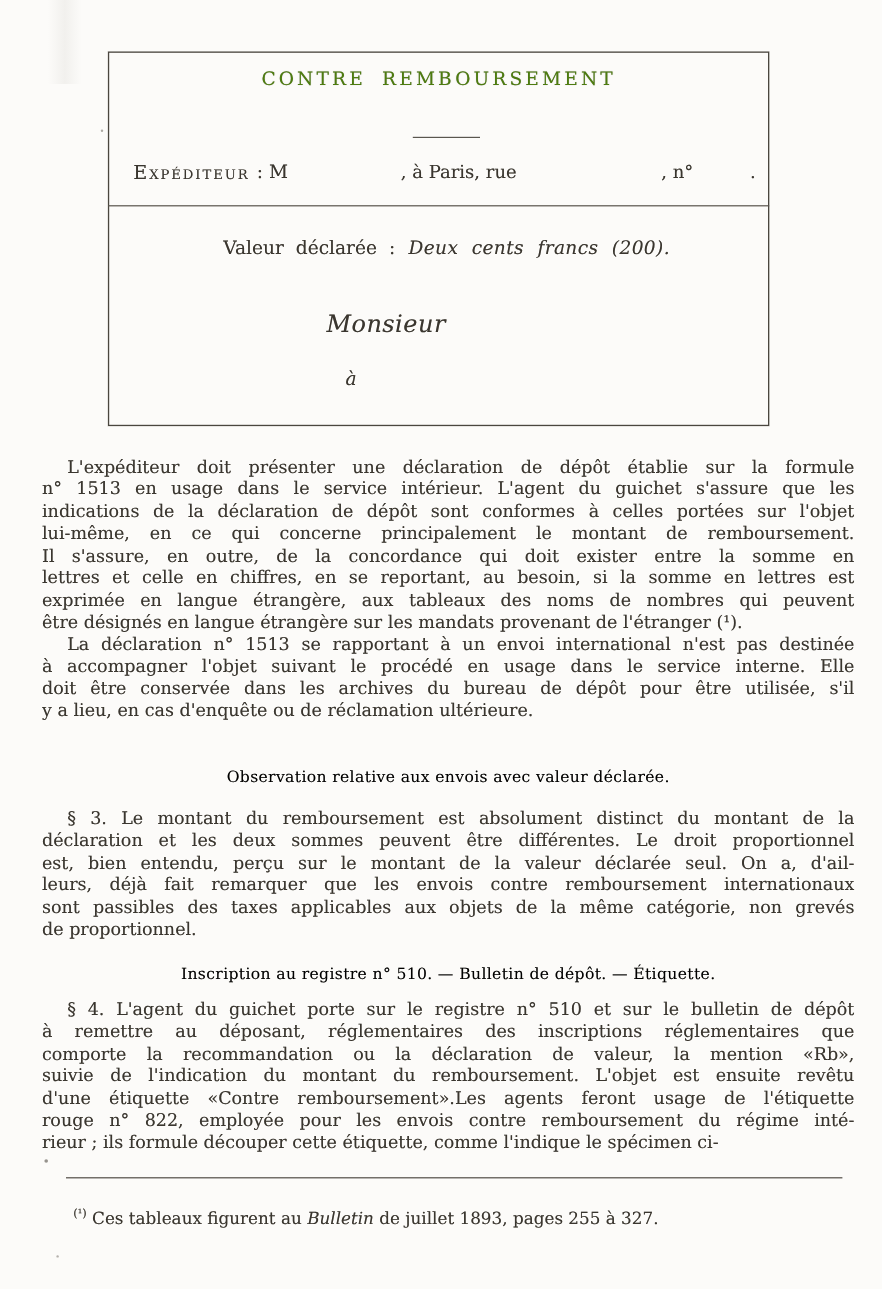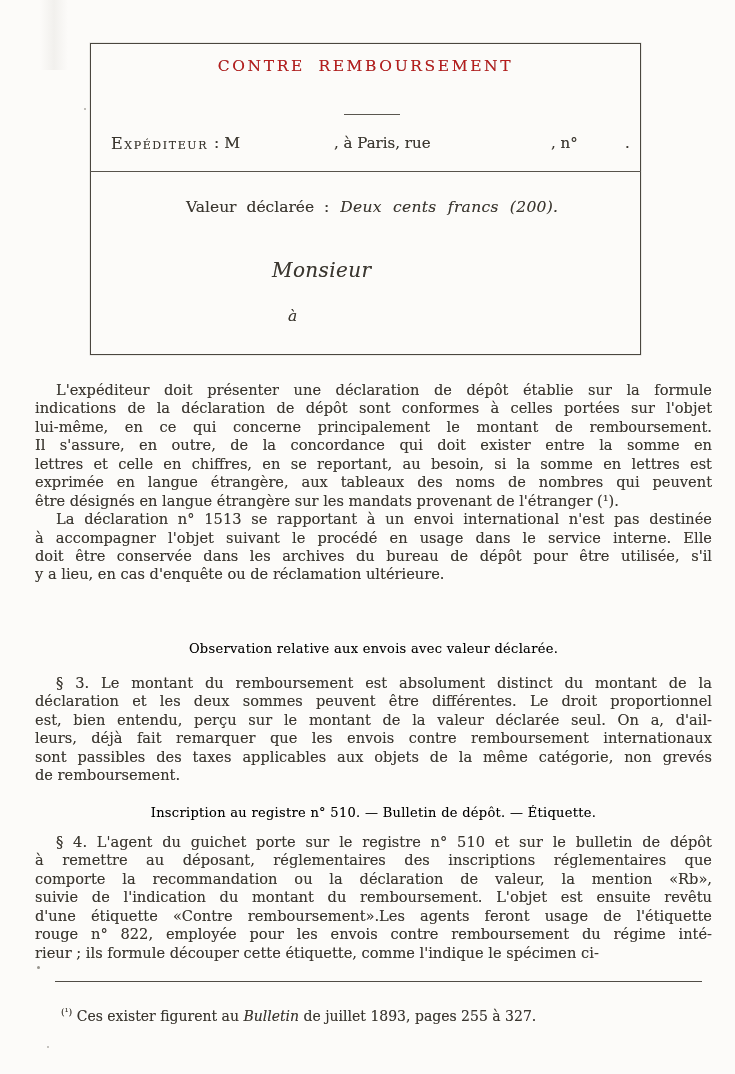--- a/index.html
+++ b/index.html
@@ -21,21 +21,21 @@
     width: 549px; height: 310px;
     border: 1.7px solid #4a463f;
     box-shadow: 0 0 0 0.4px rgba(74,70,63,0.25);
   }
   .form-title {
     position: absolute; left: 0; right: 0; top: 13px;
     text-align: center;
     font-size: 15.5px;
     letter-spacing: 2.6px;
     word-spacing: 6px;
-    color: #b91c1c;
+    color: #4d7c0f;
     text-shadow: 0 0 0.6px rgba(65,61,54,0.5);
   }
   .amount-line {
     position: absolute; left: 85px; top: 44px;
     font-size: 15.5px; white-space: nowrap;
   }
   .amount-line .lbl { margin-right: 13px; }
   .amount-line .it {
     font-style: italic; word-spacing: 8px; letter-spacing: 0.4px;
   }
@@ -154,20 +154,21 @@
       <span class="lbl">Valeur déclarée :</span><span class="it">Deux cents francs (200).</span>
     </div>
 
     <div class="salutation">Monsieur</div>
     <div class="to-particle">à</div>
   </div>
 
   <div class="bodyblock" id="block-intro">
     <div class="para">
         <div class="line first">L'expéditeur doit présenter une déclaration de dépôt établie sur la formule</div>
+        <div class="line">n° 1513 en usage dans le service intérieur. L'agent du guichet s'assure que les</div>
         <div class="line">indications de la déclaration de dépôt sont conformes à celles portées sur l'objet</div>
         <div class="line">lui-même, en ce qui concerne principalement le montant de remboursement.</div>
         <div class="line">Il s'assure, en outre, de la concordance qui doit exister entre la somme en</div>
         <div class="line">lettres et celle en chiffres, en se reportant, au besoin, si la somme en lettres est</div>
         <div class="line">exprimée en langue étrangère, aux tableaux des noms de nombres qui peuvent</div>
         <div class="line last">être désignés en langue étrangère sur les mandats provenant de l'étranger (¹).</div>
       </div>
     <div class="para">
         <div class="line first">La déclaration n° 1513 se rapportant à un envoi international n'est pas destinée</div>
         <div class="line">à accompagner l'objet suivant le procédé en usage dans le service interne. Elle</div>
@@ -177,37 +178,37 @@
   </div>
 
   <div class="small-heading" id="heading-1">Observation relative aux envois avec valeur déclarée.</div>
 
   <div class="bodyblock para" id="para-3">
       <div class="line first">§ 3. Le montant du remboursement est absolument distinct du montant de la</div>
       <div class="line">déclaration et les deux sommes peuvent être différentes. Le droit proportionnel</div>
       <div class="line">est, bien entendu, perçu sur le montant de la valeur déclarée seul. On a, d'ail-</div>
       <div class="line">leurs, déjà fait remarquer que les envois contre remboursement internationaux</div>
       <div class="line">sont passibles des taxes applicables aux objets de la même catégorie, non grevés</div>
-      <div class="line last">de remboursement.</div>
+      <div class="line last">de proportionnel.</div>
     </div>
 
   <div class="small-heading" id="heading-2">Inscription au registre n° 510. — Bulletin de dépôt. — Étiquette.</div>
 
   <div class="bodyblock para" id="para-4">
       <div class="line first">§ 4. L'agent du guichet porte sur le registre n° 510 et sur le bulletin de dépôt</div>
       <div class="line">à remettre au déposant, réglementaires des inscriptions réglementaires que</div>
       <div class="line">comporte la recommandation ou la déclaration de valeur, la mention «Rb»,</div>
       <div class="line">suivie de l'indication du montant du remboursement. L'objet est ensuite revêtu</div>
       <div class="line">d'une étiquette «Contre remboursement».Les agents feront usage de l'étiquette</div>
       <div class="line">rouge n° 822, employée pour les envois contre remboursement du régime inté-</div>
       <div class="line last">rieur ; ils formule découper cette étiquette, comme l'indique le spécimen ci-</div>
     </div>
 
   <div class="footnote-rule"></div>
   <div class="footnote">
-    <sup>(¹)</sup><span> Ces exister figurent au </span><span class="work">Bulletin</span><span> de juillet 1893, pages 255 à 327.</span>
+    <sup>(¹)</sup><span> Ces tableaux figurent au </span><span class="work">Bulletin</span><span> de juillet 1893, pages 255 à 327.</span>
   </div>
 
   <div class="speck a"></div>
   <div class="speck b"></div>
   <div class="speck c"></div>
 
 </div>
 
 </body></html>

